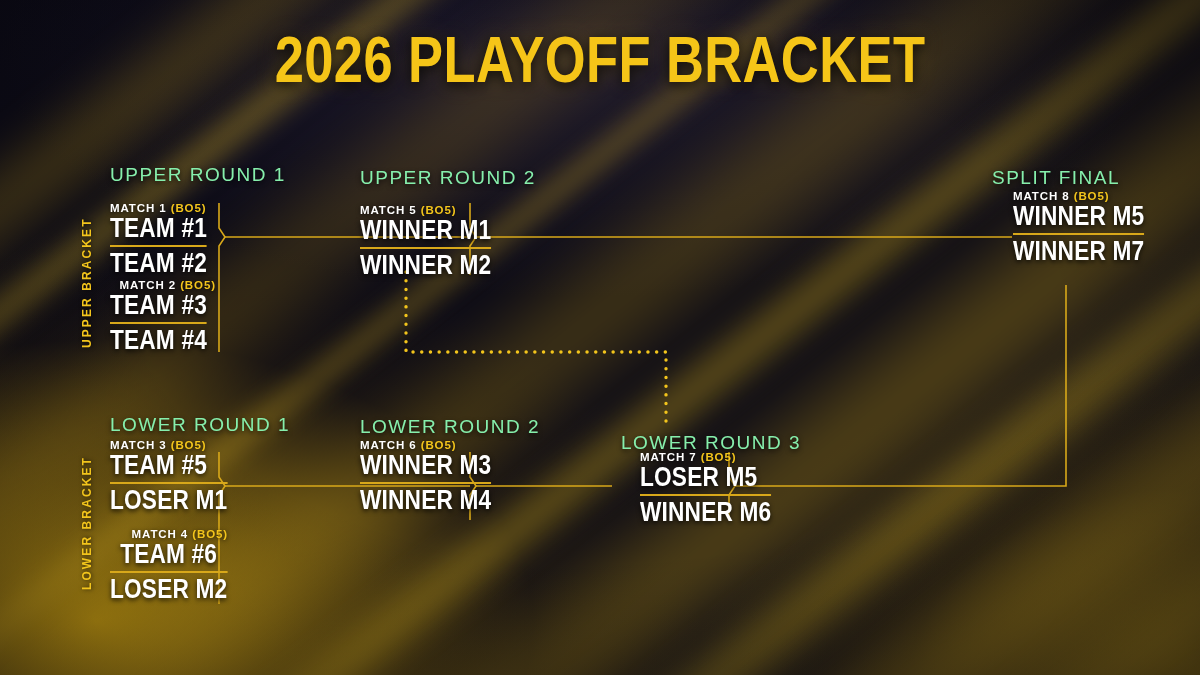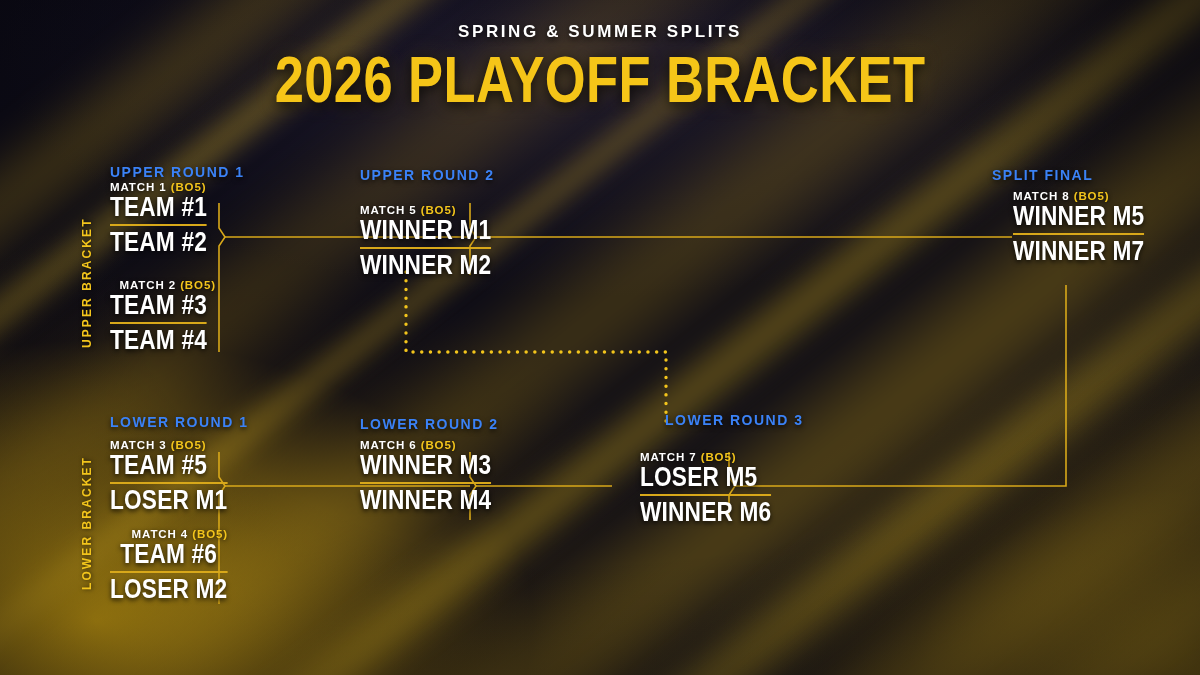--- a/index.html
+++ b/index.html
@@ -63,21 +63,21 @@
     position:absolute;
     color:#f3c51c; font-size:12px; font-weight:700; letter-spacing:2.1px;
     text-transform:uppercase; white-space:nowrap;
     transform-origin:left top; transform:rotate(-90deg);
     text-shadow:0 1px 4px rgba(0,0,0,0.7);
   }
 
   
   .round-title {
     position:absolute;
-    color:#3b82f6; font-size:14px; font-weight:700; letter-spacing:1.5px;
+    color:#86efac; font-size:19px; font-weight:400; letter-spacing:1.5px;
     text-transform:uppercase; white-space:nowrap;
     text-shadow:0 2px 5px rgba(0,0,0,0.75);
   }
   .match { position:absolute; white-space:nowrap; }
   .match-label {
     font-size:11.5px; font-weight:700; letter-spacing:0.9px;
     text-transform:uppercase; color:#ffffff; margin-bottom:1px;
     text-shadow:0 1px 4px rgba(0,0,0,0.75);
   }
   .match-label .bo { color:#f3c51c; }
@@ -110,21 +110,20 @@
       <div class="streak" style="top: 80%; height: 34px; opacity: 0.55; filter: blur(22px); background: linear-gradient(90deg, rgba(0, 0, 0, 0) 0%, rgb(242, 197, 32) 18%, rgb(242, 197, 32) 72%, rgba(0, 0, 0, 0) 100%);"></div>
       <div class="streak" style="top: 90%; height: 90px; opacity: 0.46; filter: blur(44px); background: linear-gradient(90deg, rgba(0, 0, 0, 0) 0%, rgb(226, 180, 26) 18%, rgb(226, 180, 26) 72%, rgba(0, 0, 0, 0) 100%);"></div>
       <div class="streak" style="top: 102%; height: 40px; opacity: 0.38; filter: blur(28px); background: linear-gradient(90deg, rgba(0, 0, 0, 0) 0%, rgb(237, 190, 30) 18%, rgb(237, 190, 30) 72%, rgba(0, 0, 0, 0) 100%);"></div>
     </div>
   <div class="bg-layer vignette"></div>
 </div>
 
 <div id="content">
 
   <div class="header">
-    <div class="kicker">SPRING &amp; SUMMER SPLITS</div>
     <div class="title">2026 PLAYOFF BRACKET</div>
   </div>
 
   <svg class="wires">
 
     <path d="M219,203 L219,228 L225,237 L219,246 L219,352" fill="none" stroke="#d8a81a" stroke-width="1.6"></path>
     <path d="M225,237 L470,237" fill="none" stroke="#d8a81a" stroke-width="1.6"></path>
 
     <path d="M470,203 L470,228 L476,237 L470,246 L470,275" fill="none" stroke="#d8a81a" stroke-width="1.6"></path>
     <path d="M476,237 L1012,237" fill="none" stroke="#d8a81a" stroke-width="1.6"></path>
@@ -139,21 +138,21 @@
     <path d="M735,486 L1066,486 L1066,285" fill="none" stroke="#d8a81a" stroke-width="1.6"></path>
 
     <path d="M406,272 L406,352 L666,352 L666,424" fill="none" stroke="#f3c51c" stroke-width="3.4" stroke-linecap="round" stroke-dasharray="0.1 8.6"></path>
   </svg>
 
   <div class="side-label" style="left:80px; top:348px;">UPPER BRACKET</div>
   <div class="side-label" style="left:80px; top:590px;">LOWER BRACKET</div>
 
   <div class="round-title" style="left:110px; top:164px;">UPPER ROUND 1</div>
 
-  <div class="match" style="left:110px; top:181px;">
+  <div class="match" style="left:110px; top:202px;">
     <div class="match-label">
       <span>MATCH 1</span> <span class="bo">(BO5)</span>
     </div>
     <div class="slot top">TEAM #1</div>
     <div class="slot">TEAM #2</div>
   </div>
 
   <div class="match" style="left:110px; top:279px;text-align:center;">
     <div class="match-label">
       <span>MATCH 2</span> <span class="bo">(BO5)</span>
@@ -203,21 +202,21 @@
   <div class="round-title" style="left:360px; top:416px;">LOWER ROUND 2</div>
 
   <div class="match" style="left:360px; top:439px;">
     <div class="match-label">
       <span>MATCH 6</span> <span class="bo">(BO5)</span>
     </div>
     <div class="slot top">WINNER M3</div>
     <div class="slot">WINNER M4</div>
   </div>
 
-  <div class="round-title" style="left:621px; top:412px;margin-left:44px;">LOWER ROUND 3</div>
+  <div class="round-title" style="left:621px; top:432px;">LOWER ROUND 3</div>
 
   <div class="match" style="left:640px; top:439px;margin-top:12px;">
     <div class="match-label">
       <span>MATCH 7</span> <span class="bo">(BO5)</span>
     </div>
     <div class="slot top">LOSER M5</div>
     <div class="slot">WINNER M6</div>
   </div>
 
 </div>

